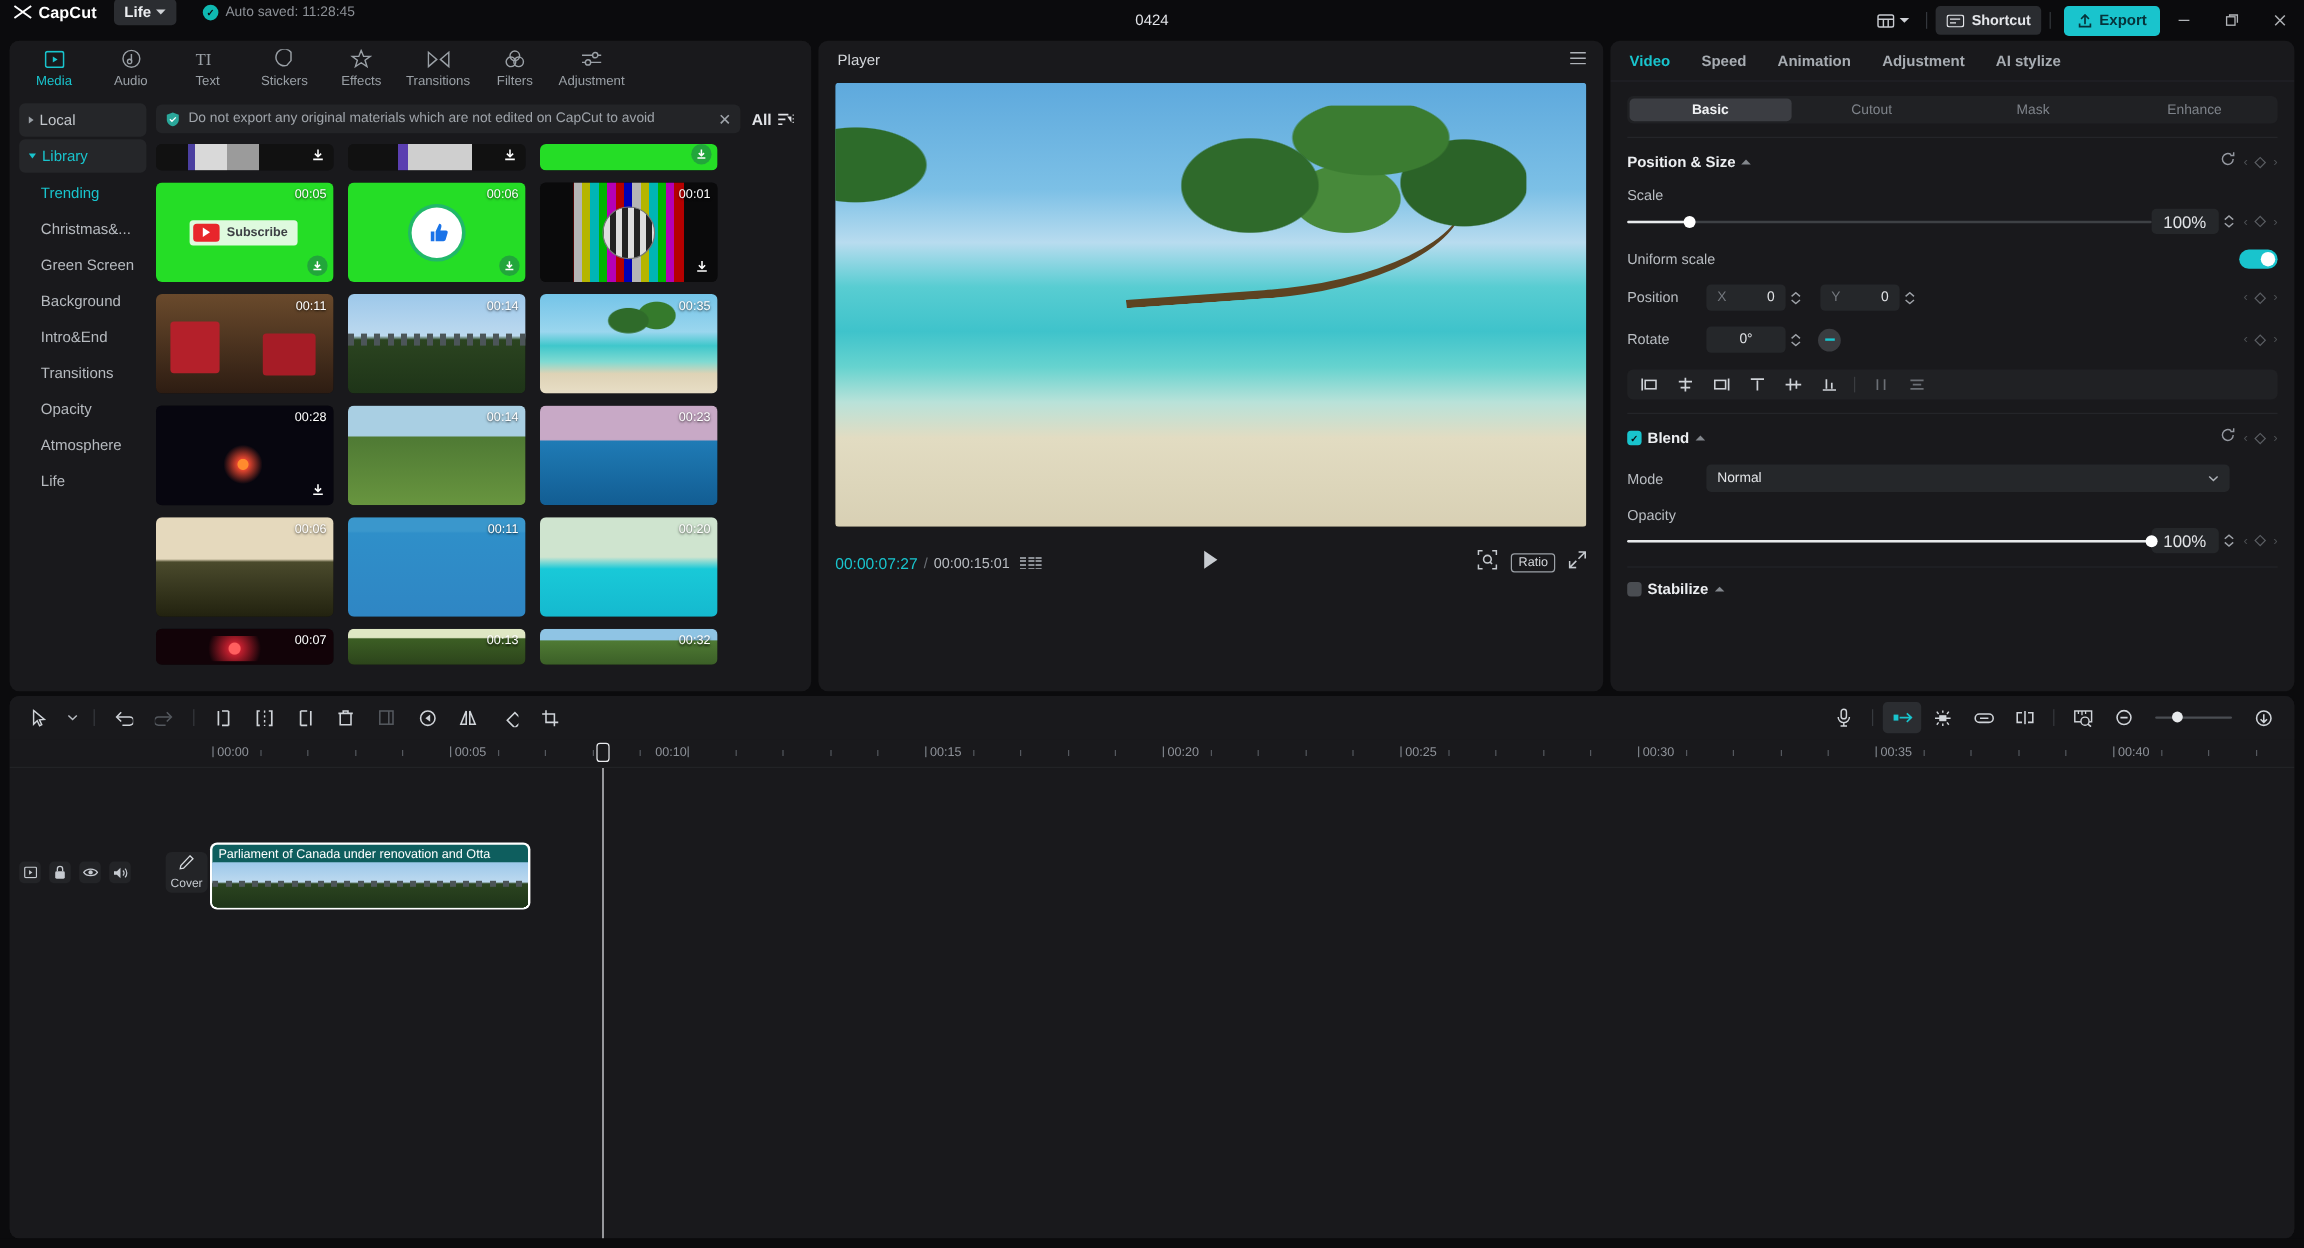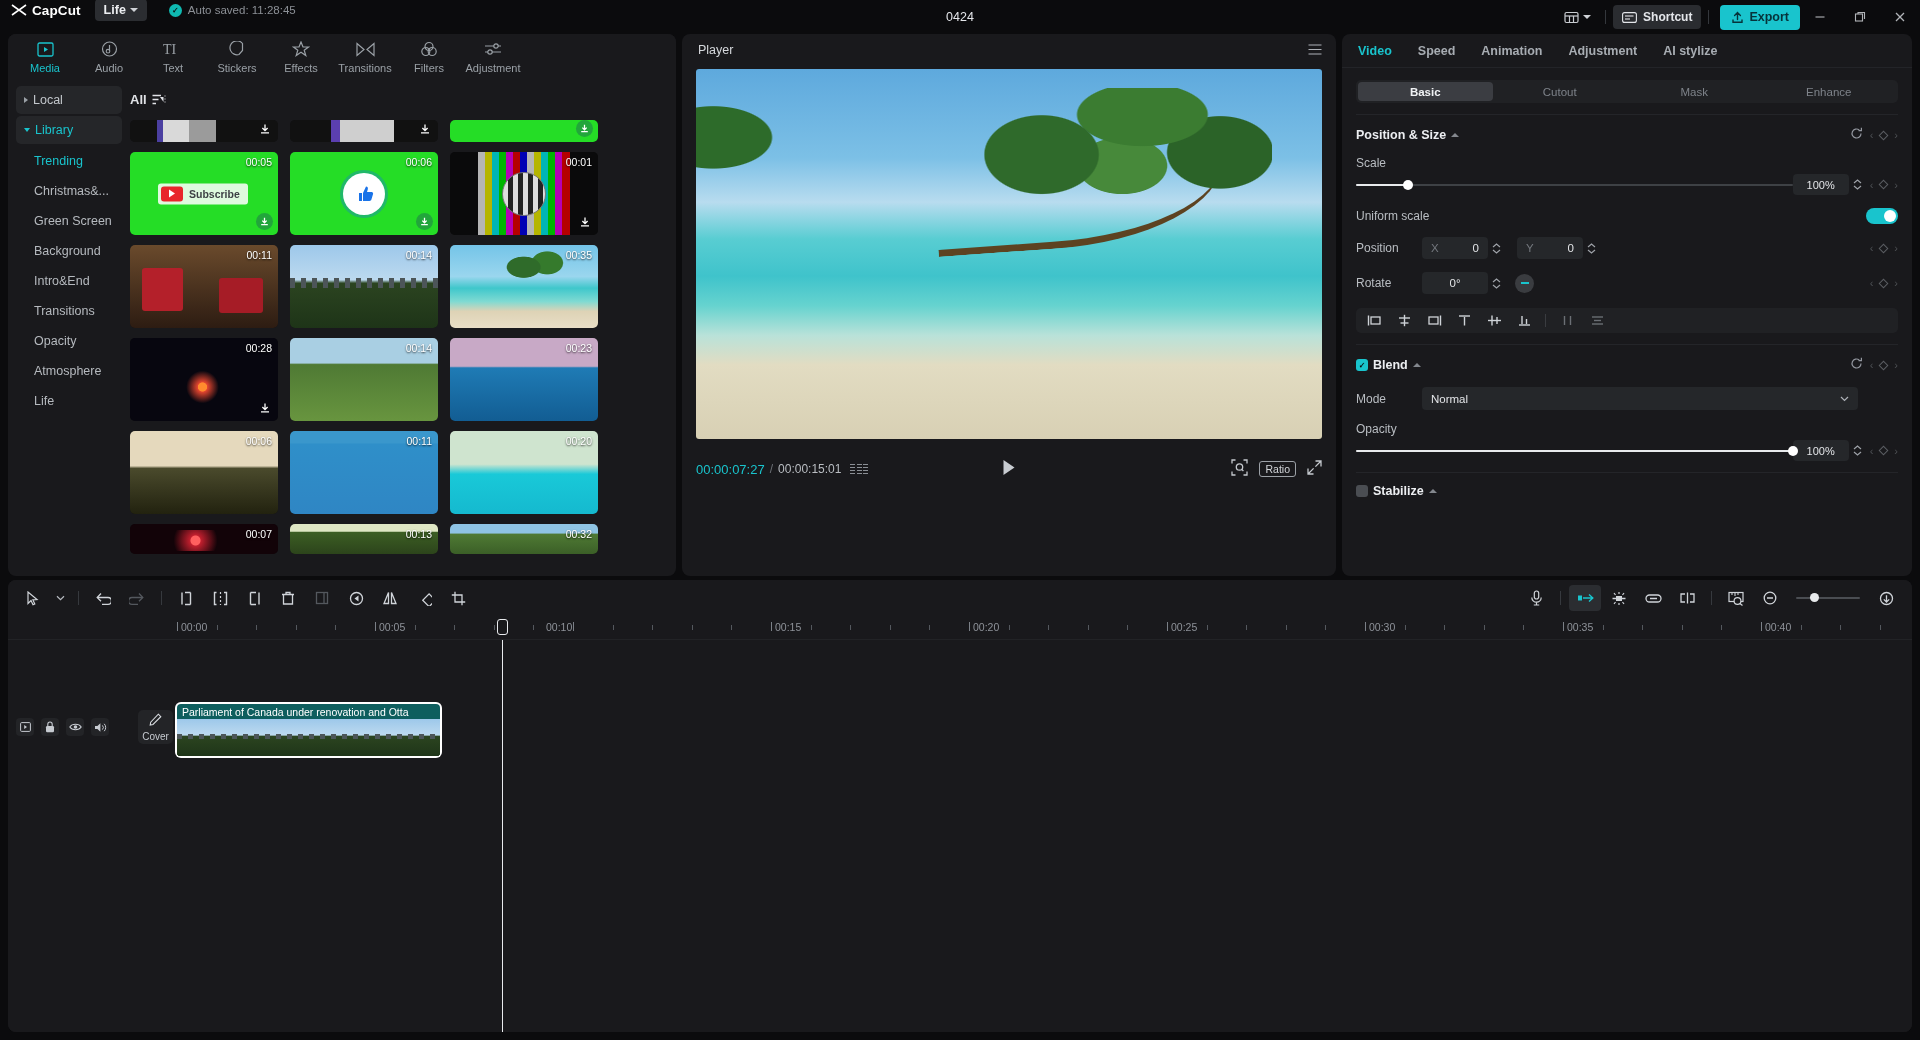--- a/index.html
+++ b/index.html
@@ -204,21 +204,21 @@
   .kf-chev { font-size:11px; color:#4d5054; }
   .kf-dia { width:7px;height:7px;background:transparent;border:1px solid #5a5d62;transform:rotate(45deg); }
   .prow { display:flex; align-items:center; margin:13px 14px 0 14px; }
   .plabel { font-size:12px; color:#b9bdc2; width:66px; }
   .slider { flex:1; height:14px; position:relative; display:flex; align-items:center; }
   .strack { height:2px; width:100%; background:#3e4145; border-radius:2px; }
   .sfill { position:absolute; left:0; height:2px; background:#e8eaec; border-radius:2px; }
   .sknob { position:absolute; width:10px; height:10px; border-radius:50%; background:#fff; transform:translateX(-50%); }
   .numbox {
     width:56px; height:21px; background:#25272a; border-radius:4px; display:flex; align-items:center; justify-content:center;
-    font-size:11px; color:#e2e4e7; cursor:default;
+    font-size:14px; color:#e2e4e7; cursor:default;
   }
   .spin { display:flex; flex-direction:column; gap:1px; margin-left:4px; cursor:default; }
   .toggle { width:32px; height:16px; border-radius:9px; background:#19c4cd; position:relative; cursor:default; }
   .toggle::after { content:""; position:absolute; right:2px; top:2px; width:12px;height:12px;border-radius:50%;background:#fff; }
   .xybox {
     width:66px; height:22px; background:#25272a; border-radius:4px; display:flex; align-items:center; padding:0 9px;
     justify-content:space-between; font-size:11.5px; cursor:default;
   }
   .xy-k { color:#74787e; }
   .xy-v { color:#e2e4e7; }
@@ -431,20 +431,28 @@
         <div class="sub-row">Background</div>
         <div class="sub-row">Intro&amp;End</div>
         <div class="sub-row">Transitions</div>
         <div class="sub-row">Opacity</div>
         <div class="sub-row">Atmosphere</div>
         <div class="sub-row">Life</div>
       </div>
 
       <div class="lp-main">
         <div class="notice-row">
+          <div class="notice">
+            <svg width="12" height="13" viewBox="0 0 12 13">
+                <path d="M6 0.7 L11 2.6 L11 6.5 C11 9.5 8.7 11.6 6 12.3 C3.3 11.6 1 9.5 1 6.5 L1 2.6 Z" fill="#2aa79a"></path>
+                <path d="M3.6 6.4 L5.3 8.1 L8.5 4.8" stroke="#fff" stroke-width="1.1" fill="none"></path>
+              </svg>
+            <span class="notice-txt">Do not export any original materials which are not edited on CapCut to avoid</span>
+            <span class="notice-x">✕</span>
+          </div>
           <div class="allfilter">
             <span>All</span>
             <svg width="14" height="11" viewBox="0 0 14 11">
                 <path d="M0.5 1.5 L9 1.5 M0.5 5.5 L6.5 5.5 M0.5 9.5 L4 9.5" stroke="#e1e3e7" stroke-width="1.3"></path>
                 <path d="M8 3 L11.5 8 L11.5 3 Z" fill="#e1e3e7"></path>
                 <path d="M12.5 2 L13.5 2 M12.5 5 L13.5 5 M12.5 8 L13.5 8" stroke="#e1e3e7" stroke-width="1.1"></path>
               </svg>
           </div>
         </div>
 

